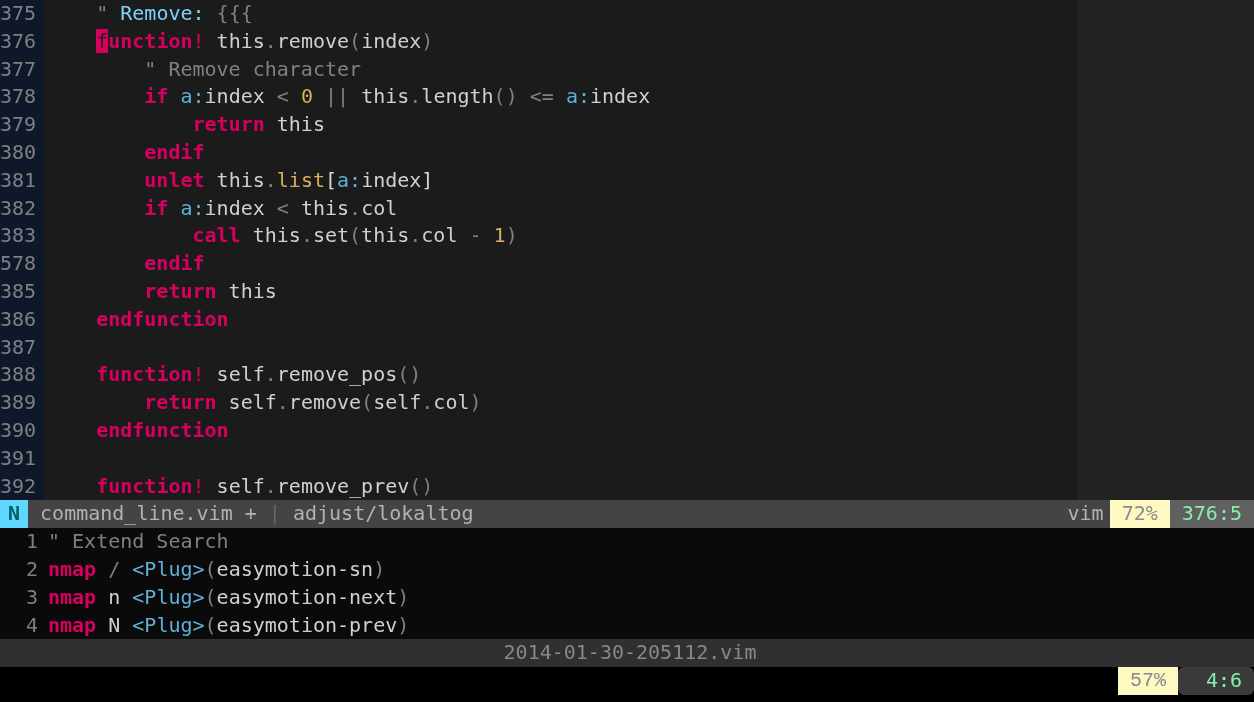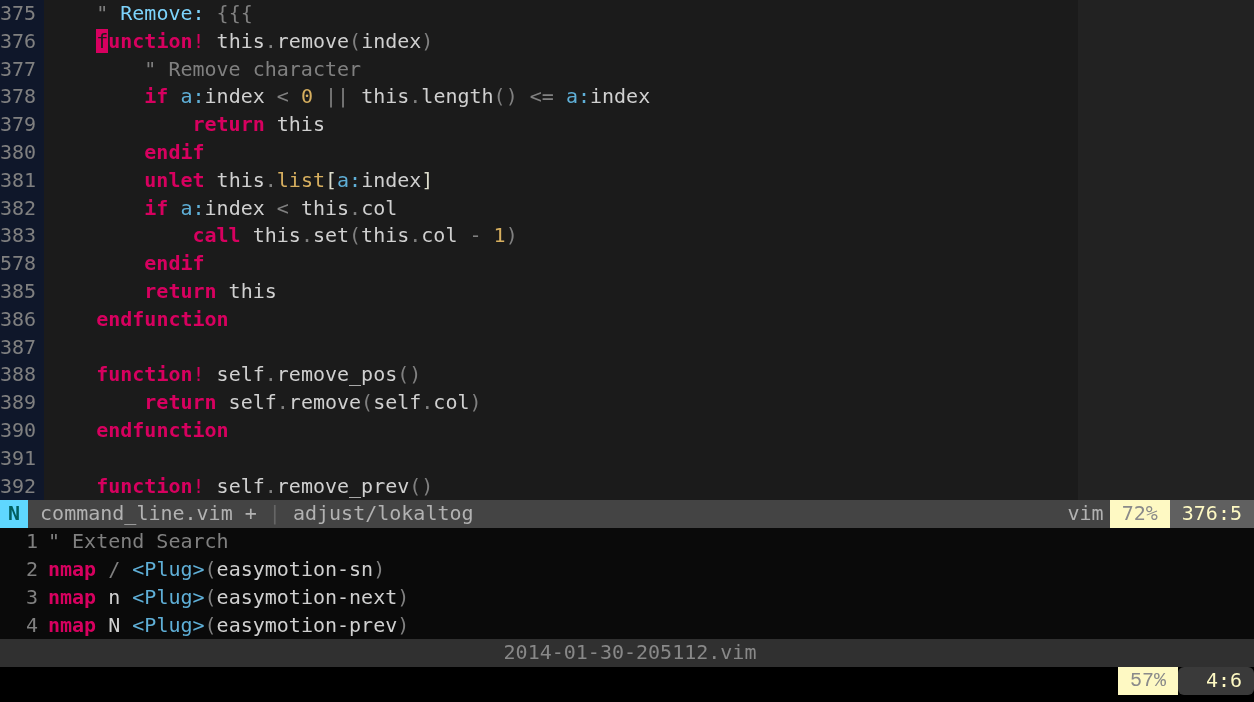--- a/index.html
+++ b/index.html
@@ -89,21 +89,21 @@
     padding: 0 8px;
     font-weight: bold;
     height: 100%;
     display: inline-flex;
     align-items: center;
   }
   .status-sep { width: 6px; }
   .status-chunk { padding: 0 6px; }
   .status-right { margin-left: auto; display: flex; height:100%; }
   .status-dim { background: #fef9c3; color: #8a8a8a; padding: 0 12px; display:inline-flex; align-items:center;}
-  .status-pos { background: #606060; color: #fef9c3; padding: 0 12px; display:inline-flex; align-items:center; min-width:76px; justify-content:flex-end;}
+  .status-pos { background: #606060; color: #86efac; padding: 0 12px; display:inline-flex; align-items:center; min-width:76px; justify-content:flex-end;}
   .statusline.inactive .status-dim { background: #fef9c3; font-family: Liberation Mono, monospace; }
   .statusline.inactive .status-pos { background: #3a3a3a; border-radius: 6px; }
 
   .sep-bar { color: #666; }
 </style>
 </head>
 <body>
 
 <div class="editor">
 

